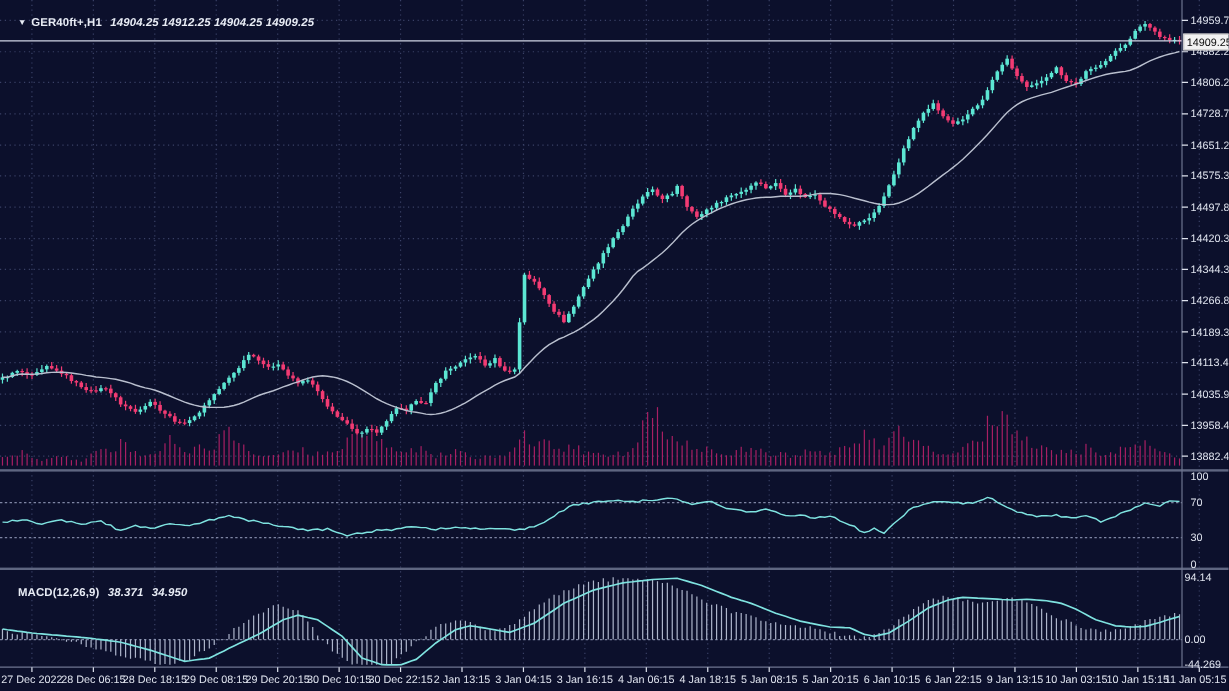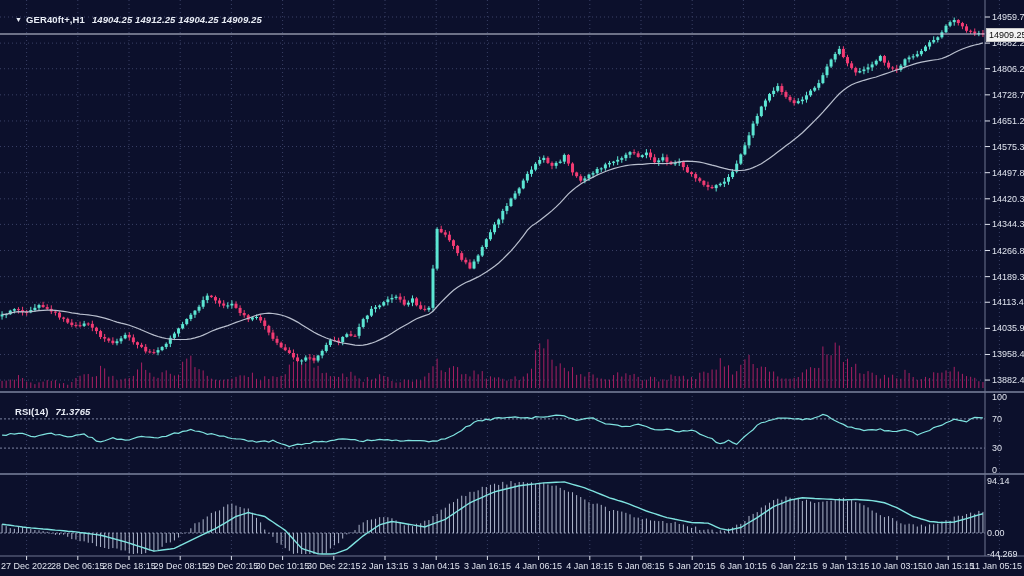--- a/index.html
+++ b/index.html
@@ -1130,22 +1130,22 @@
         <text x="948.2" y="569" fill="#dfe3ee" text-anchor="middle">10 Jan 15:15</text>
         <line x1="999.4000000000001" y1="556" x2="999.4000000000001" y2="560" stroke="#dfe3ee" stroke-width="1"></line>
         <text x="1022" y="569" fill="#dfe3ee" text-anchor="end">11 Jan 05:15</text>
       </g>
     </svg>
 
   <div class="ovl" style="left:4px;top:3px;">
     <span class="tri">▼</span><span>GER40ft+,H1</span><span class="num">14904.25 14912.25 14904.25 14909.25</span>
   </div>
 
-  <div class="ovl" style="left:4px;top:395px;">
-    <span>RSI(14)</span><span class="num">71.3765</span>
+
+  <div class="ovl" style="left:4px;top:478px;">
+    <span>MACD(12,26,9)</span><span class="num">38.371</span><span class="num">34.950</span>
   </div>
-
 
   <div id="price-tag" style="top: 27.5037px;">14909.25</div>
 
   <div class="hit" style="left:985px;top:0;width:39px;height:556px;"></div>
   <div class="hit" style="left:0;top:557px;width:1024px;height:19px;"></div>
 </div>
 
 </body></html>

